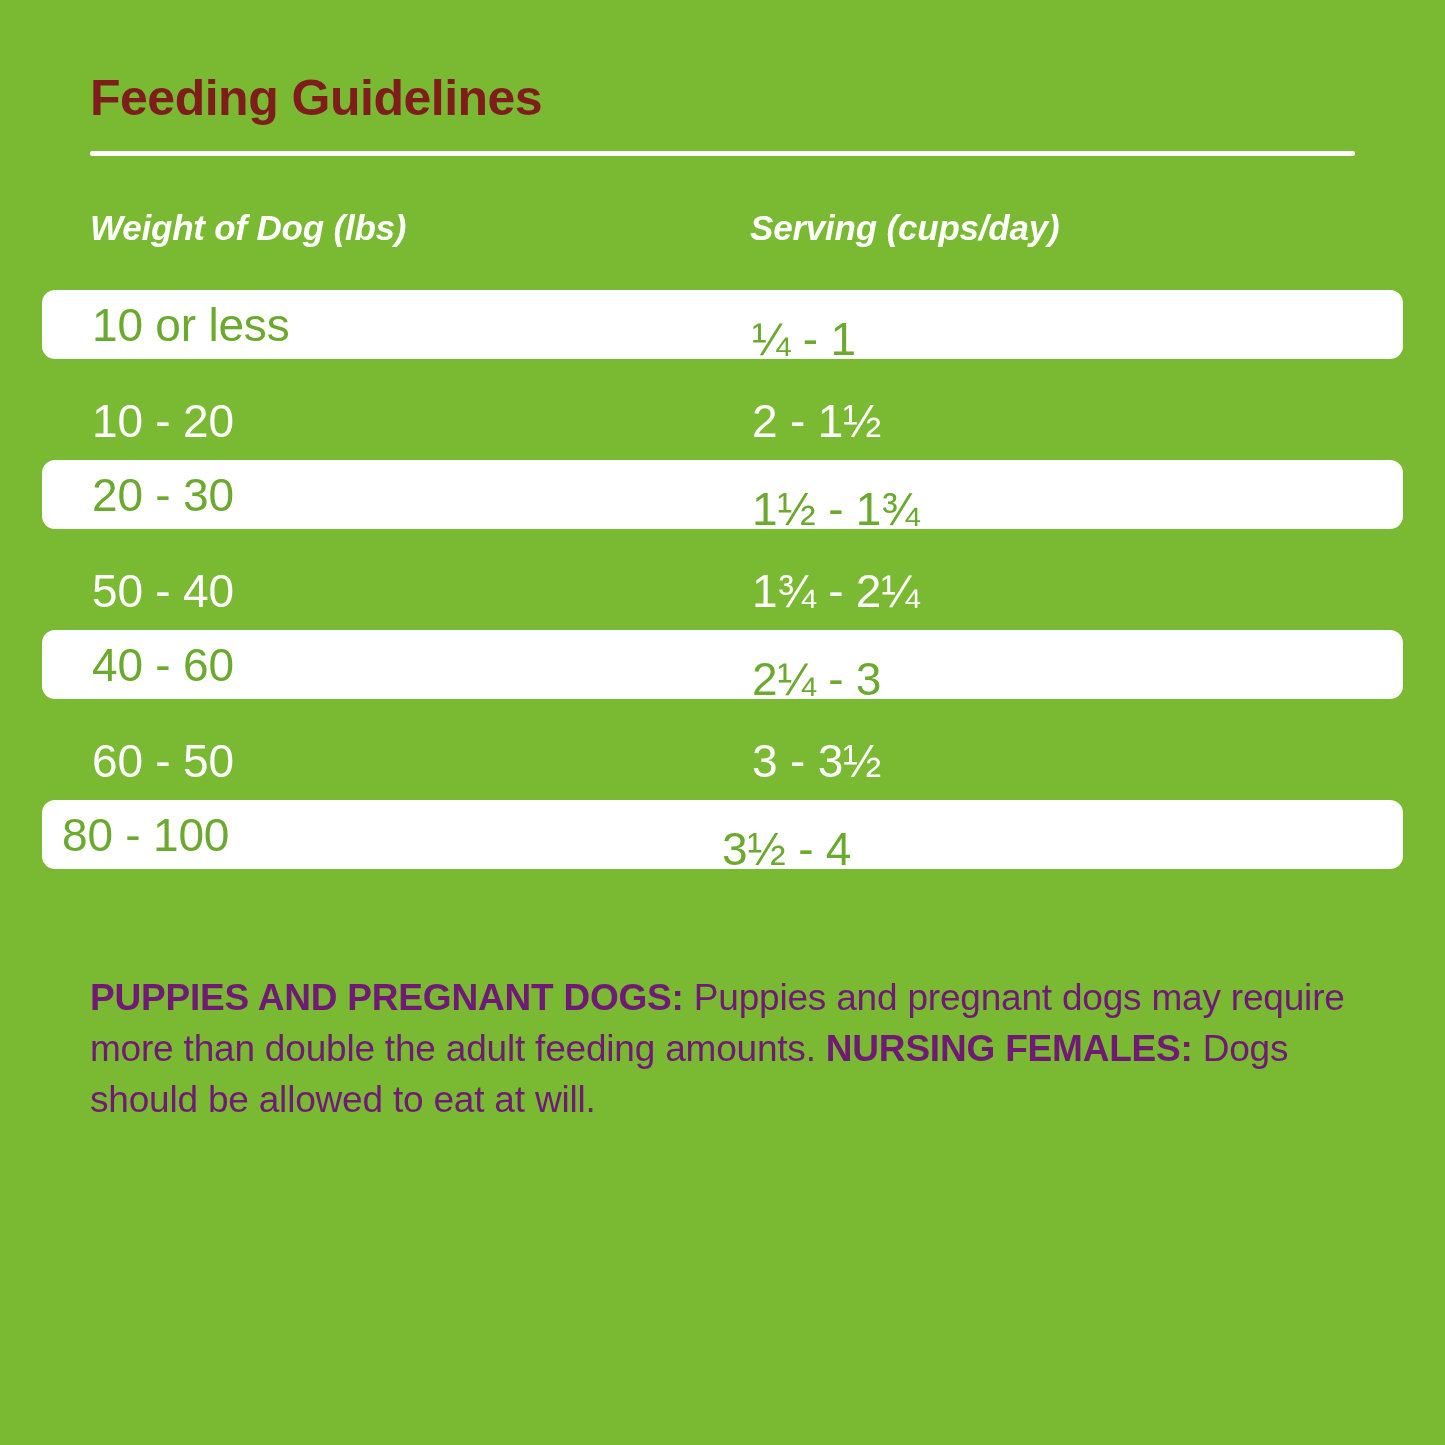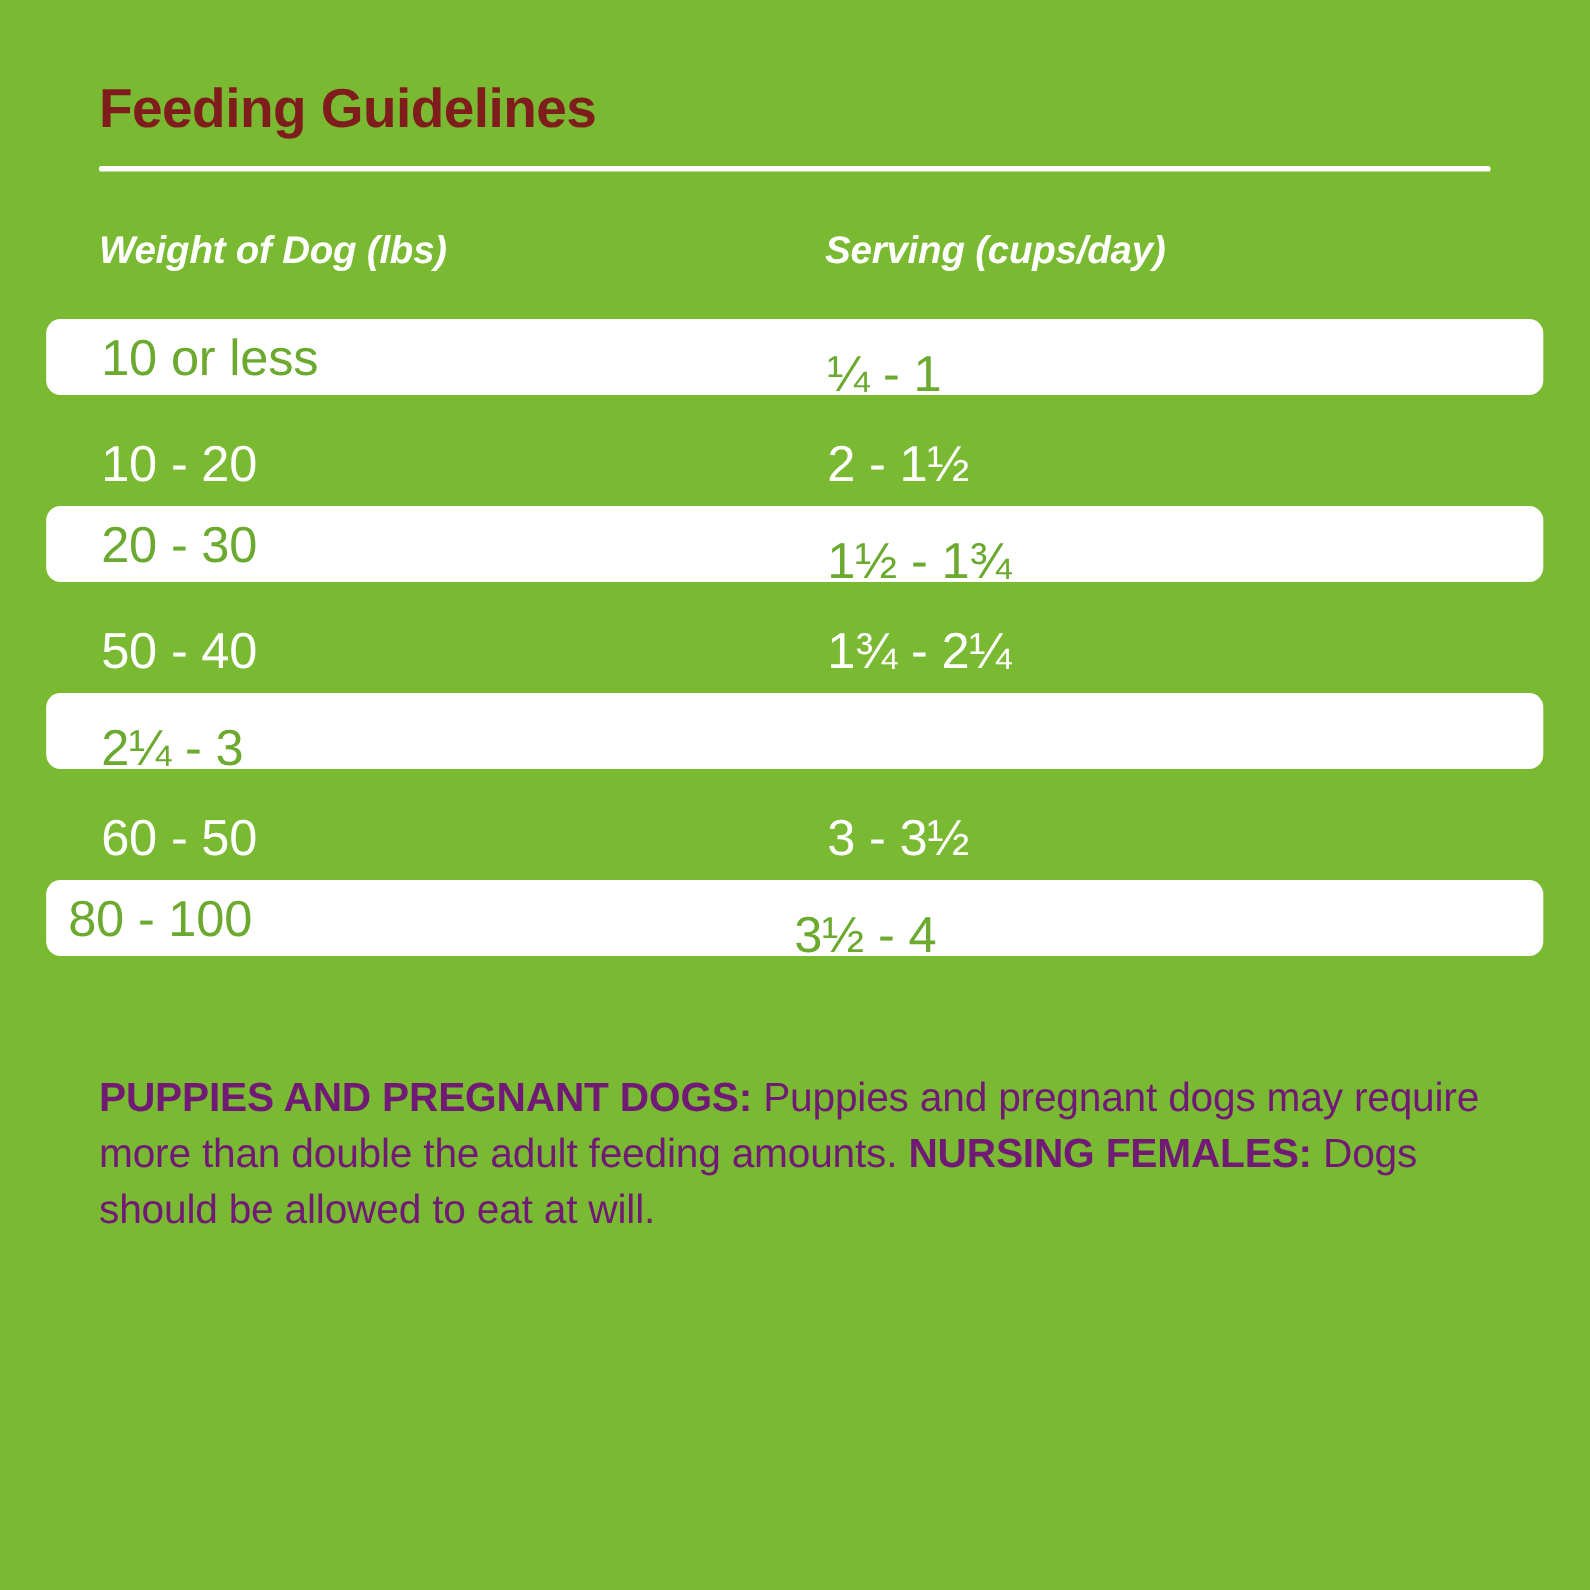--- a/index.html
+++ b/index.html
@@ -148,20 +148,21 @@
       <div class="cell weight-cell">20 - 30</div>
       <div class="cell serving-cell">1½ - 1¾</div>
     </div>
 
     <div class="row alt-green">
       <div class="cell weight-cell">50 - 40</div>
       <div class="cell serving-cell">1¾ - 2¼</div>
     </div>
 
     <div class="row alt-white">
+      <div class="cell weight-cell">40 - 60</div>
       <div class="cell serving-cell">2¼ - 3</div>
     </div>
 
     <div class="row alt-green">
       <div class="cell weight-cell">60 - 50</div>
       <div class="cell serving-cell">3 - 3½</div>
     </div>
 
     <div class="row alt-white">
       <div class="cell weight-cell">80 - 100</div>

